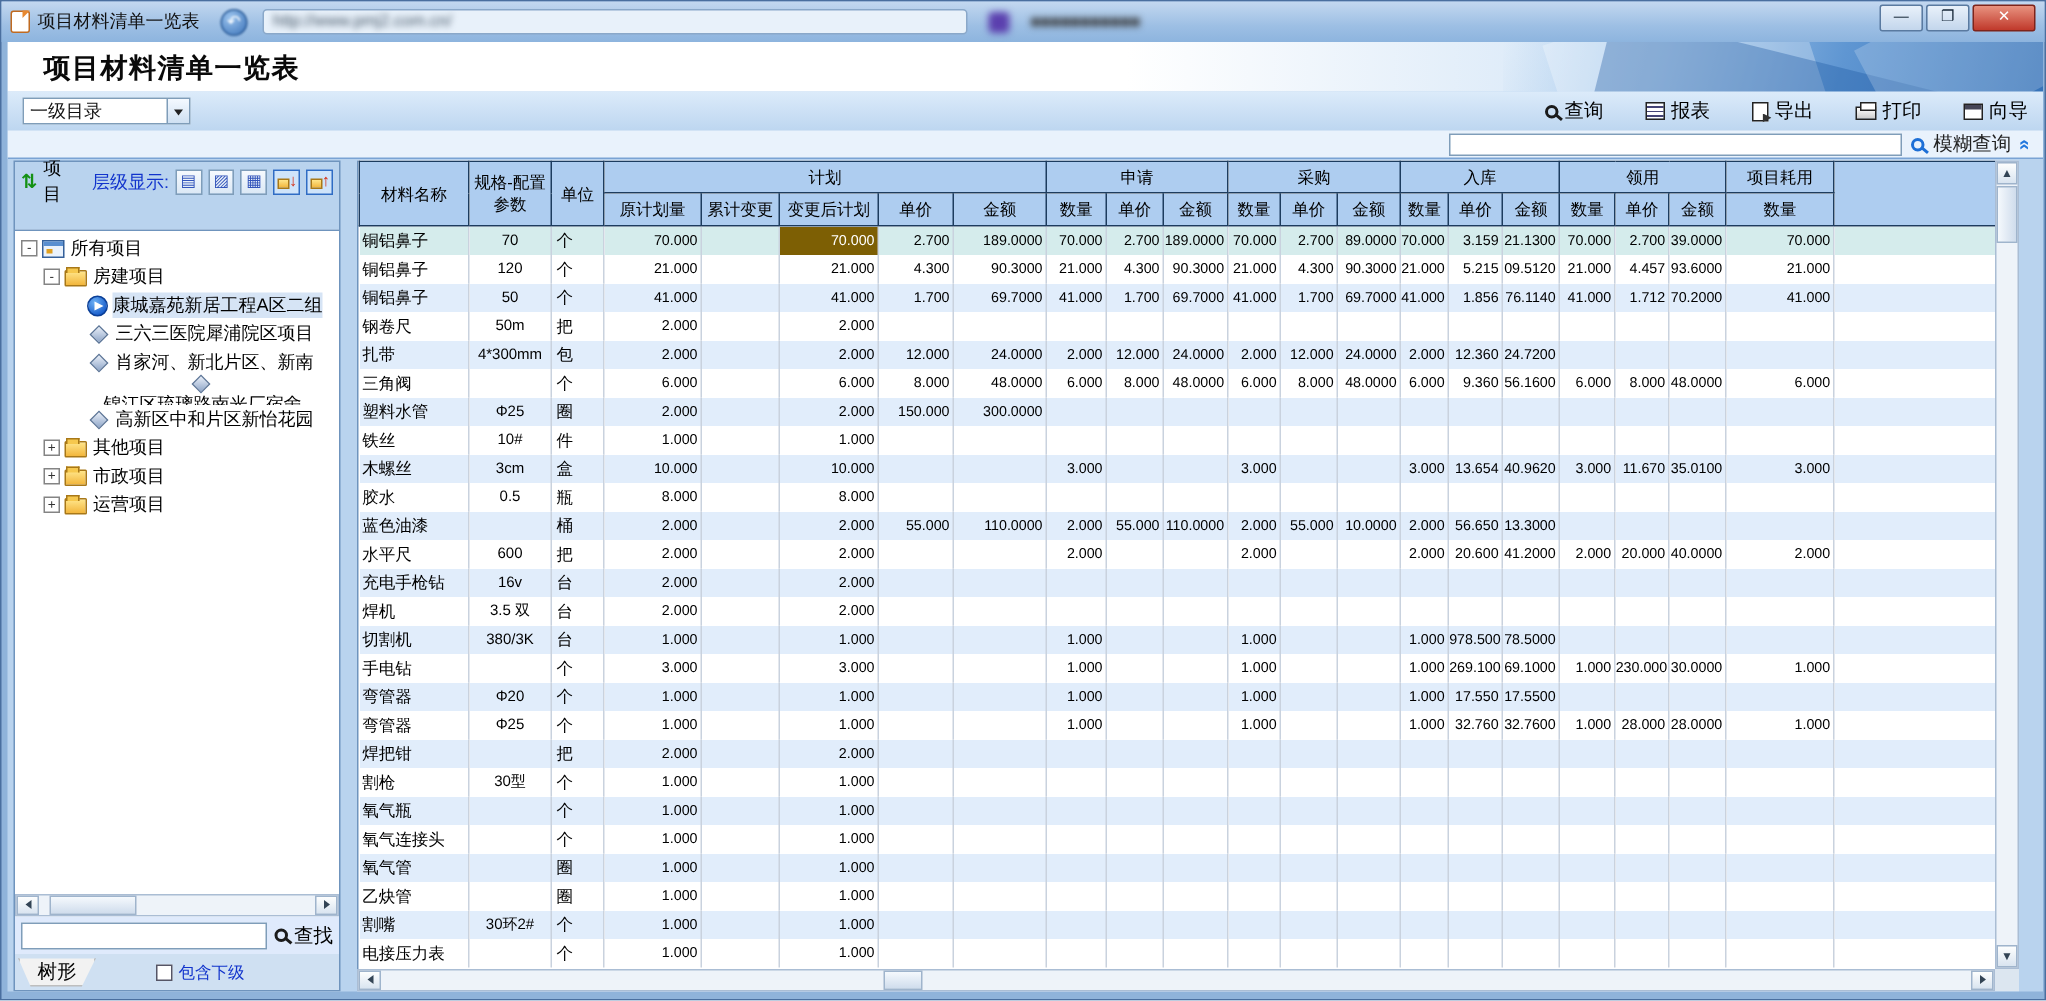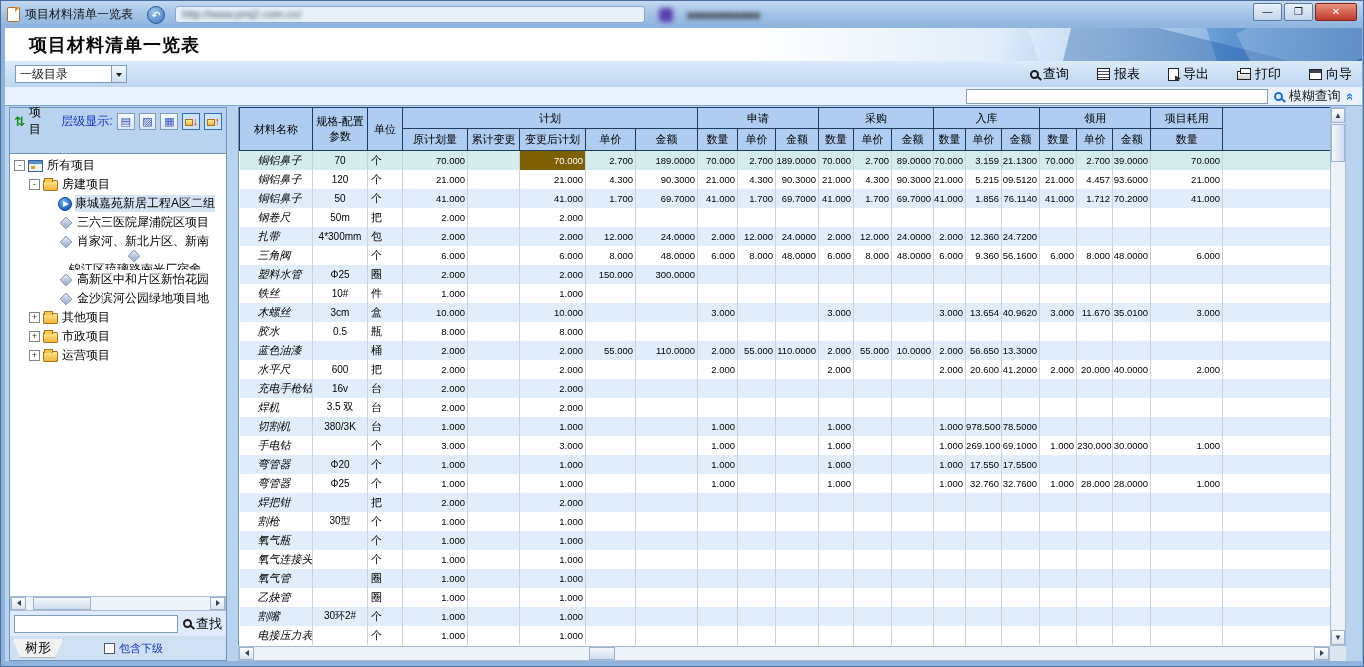--- a/index.html
+++ b/index.html
@@ -158,21 +158,21 @@
   table { table-layout:fixed; border-collapse:collapse; width:1092px; }
   th { background:#aecdf0; border:1px solid #1d3c5e; font-size:11px; font-weight:normal;
     color:#000; text-align:center; white-space:pre-line; overflow:hidden; padding:0; }
   thead tr.gr { height:21px; } thead tr.sub { height:22px; }
   tbody tr { height:19px; }
   td { border-right:1px solid #c9d2de; overflow:hidden; white-space:nowrap; padding:0; color:#000; }
   tbody tr:nth-child(odd) { background:#e1edfb; }
   tbody tr:nth-child(even) { background:#fff; }
   tbody tr.sel-row { background:#d5ecec; }
   td.sel-cell { background:#7d5f04; color:#fff; }
-  td.nm { font-size:11px; padding-left:18px;font-style:italic; }
+  td.nm { font-size:11px; padding-left:2px; }
   td.sp { font-size:10px; text-align:center; }
   td.un { font-size:11px; padding-left:3px; }
   td.num { font-size:9.5px; text-align:right; padding-right:2px; letter-spacing:0; }
 
   .vscroll { width:16px; background:#eef3f9; border:1px solid #aabdd4; display:flex; flex-direction:column; align-items:center; }
   .vbtn { width:14px; height:15px; background:linear-gradient(#fdfefe,#d9e4f0); border:1px solid #9fb4cc;
     text-align:center; line-height:13px; font-size:8px; color:#345; flex:none; }
   .vthumb { width:14px; height:38px; background:linear-gradient(90deg,#f5f9fd,#cfdcec); border:1px solid #9fb4cc; margin-top:1px; }
   .vspacer { flex:1; }
 
@@ -301,25 +301,20 @@
               <div class="tree-row" style="padding-left: 32px; flex-direction: column;">
                 <span style="width: 14px; flex: 0 0 auto;"></span>
                 <span class="ic-leaf"></span>
                 <span class="tree-label">锦江区琉璃路南光厂宿舍</span>
               </div>
               <div class="tree-row" style="padding-left: 32px;">
                 <span style="width: 14px; flex: 0 0 auto;"></span>
                 <span class="ic-leaf"></span>
                 <span class="tree-label">高新区中和片区新怡花园</span>
               </div>
-              <div class="tree-row" style="padding-left: 32px;">
-                <span style="width: 14px; flex: 0 0 auto;"></span>
-                <span class="ic-leaf"></span>
-                <span class="tree-label">金沙滨河公园绿地项目地</span>
-              </div>
               <div class="tree-row" style="padding-left: 17px;">
                 <span class="toggle">+</span>
                 <span class="ic-folder"></span>
                 <span class="tree-label">其他项目</span>
               </div>
               <div class="tree-row" style="padding-left: 17px;">
                 <span class="toggle">+</span>
                 <span class="ic-folder"></span>
                 <span class="tree-label">市政项目</span>
               </div>

